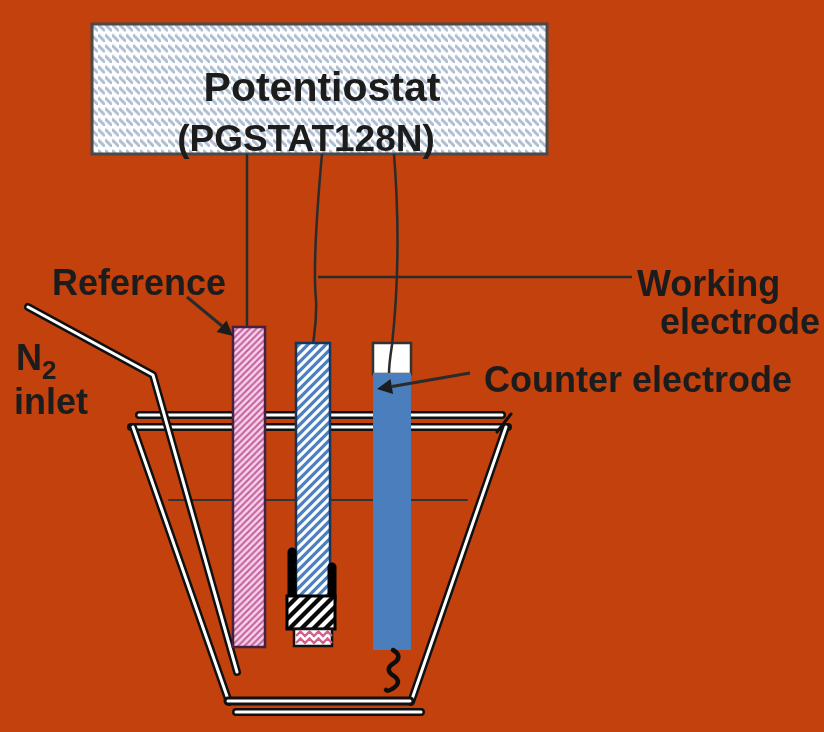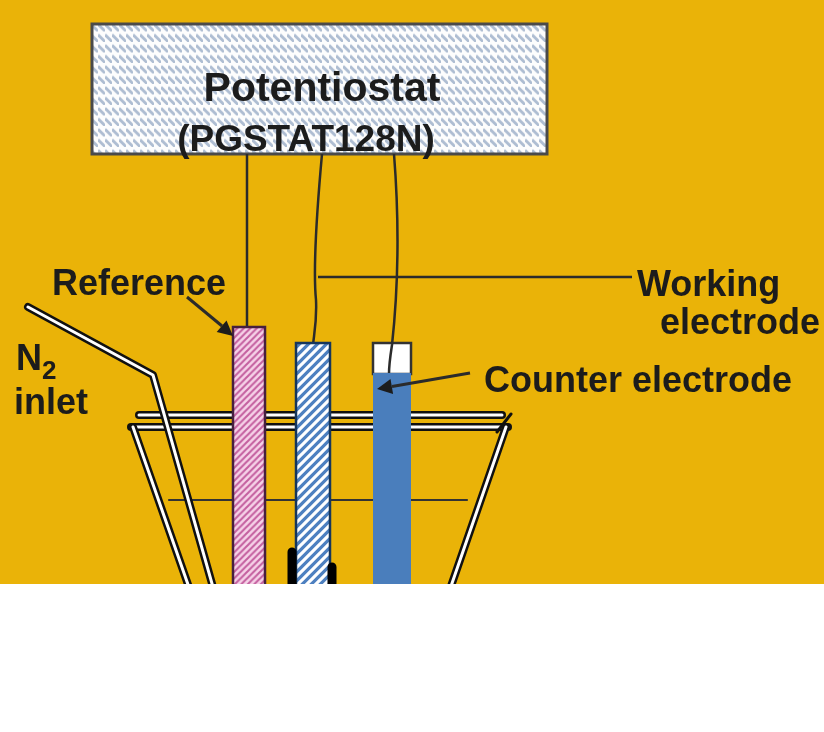--- a/index.html
+++ b/index.html
@@ -1,16 +1,16 @@
 <!DOCTYPE html>
 <html><head>
 <meta charset="utf-8">
 <style>
   html,body{margin:0;padding:0;background:#ffffff;}
-  #stage{position:relative;width:824px;height:584px;background:#eab308;overflow:hidden;}
+  #stage{position:relative;width:824px;height:732px;background:#c2410c;overflow:hidden;}
   svg{position:absolute;left:0;top:0;}
   svg text{font-family:"Liberation Sans","DejaVu Sans",sans-serif;fill:#1c1c1c;}
   .lbl{font-weight:700;font-size:36px;}
   .ptitle{font-weight:600;font-size:41px;}
   .pmodel{font-weight:600;font-size:37px;}
 </style>
 </head>
 <body>
 
 <div id="stage">

